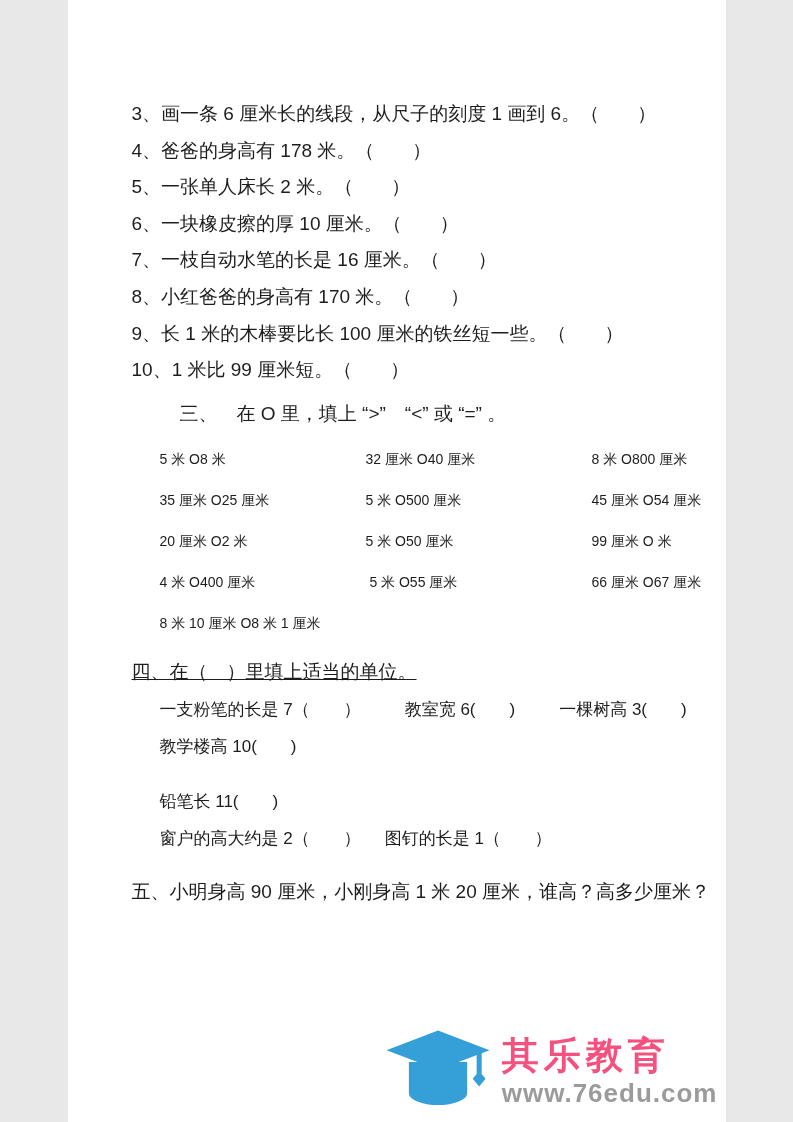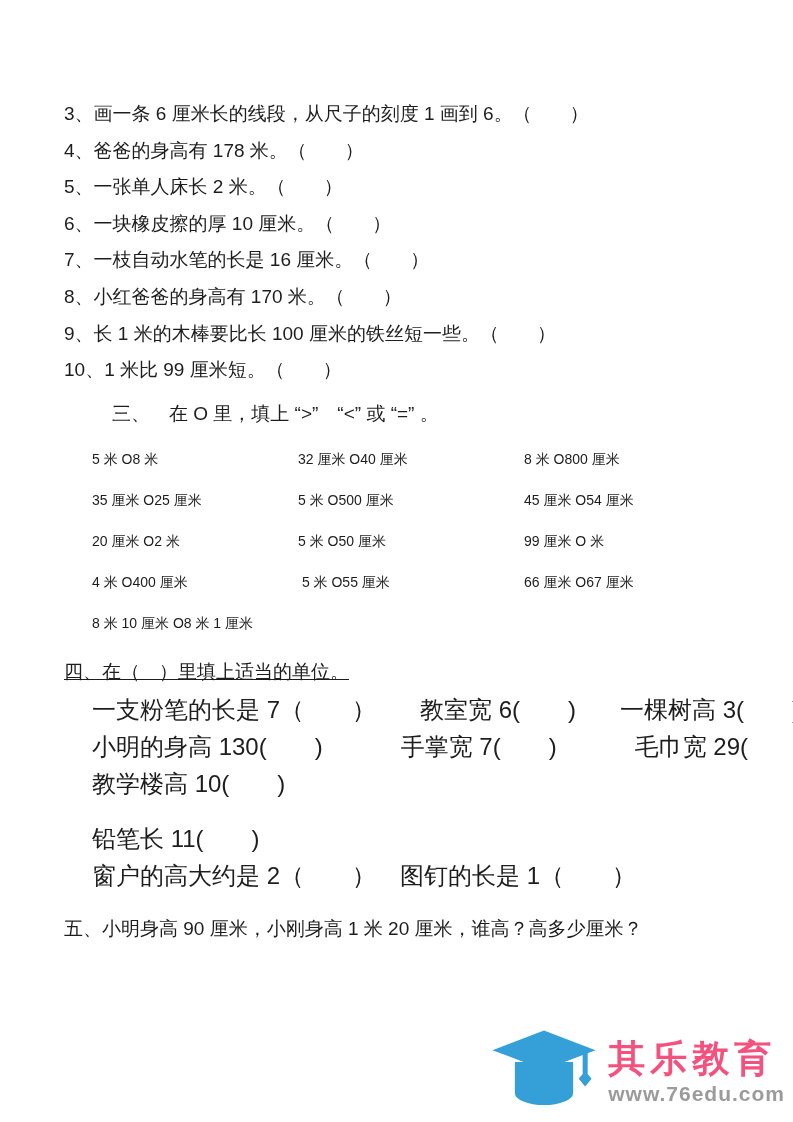--- a/index.html
+++ b/index.html
@@ -1,18 +1,18 @@
 <!DOCTYPE html>
 <html><head>
 <meta charset="utf-8">
 <style>
   html,body{margin:0;padding:0;background:#e8e8e8;}
   .page{
     position:relative;
-    width:793px;height:1122px;
+    width:658px;height:1122px;
     margin:0 auto;
     background:#ffffff;
     font-family:"Liberation Sans","DejaVu Sans",sans-serif;
     color:#1d1d1d;
     overflow:hidden;
   }
   .content{
     position:absolute;
     left:64px;top:96px;right:36px;
   }
@@ -34,21 +34,21 @@
     margin-top:7px;
     font-size:14px;
     line-height:41px;
   }
   .compare-cell{white-space:pre;}
   .compare-full{grid-column:1 / -1;}
   .sec4-heading{margin-top:10px;text-decoration:underline;}
   .unit-line{
     display:flex;
     padding-left:28px;
-    font-size:24px;
+    font-size:17px;
     line-height:37px;
   }
   .unit-line > span{white-space:pre;}
   .gap-a{gap:44px;}
   .gap-b{gap:78px;}
   .gap-c{gap:18px;flex-direction:column;}
   .gap-d{gap:24px;}
   .sec5-line{
     font-size:19px;
     line-height:37px;
@@ -69,21 +69,21 @@
     padding-right:4px;
   }
   .logo-brand{
     font-size:37px;
     font-weight:bold;
     letter-spacing:5px;
     line-height:1.1;
     white-space:nowrap;
   }
   .logo-url{
-    font-size:21px;
+    font-size:26px;
     font-weight:bold;
     letter-spacing:1px;
     line-height:1.1;
     margin-top:2px;
     white-space:nowrap;
   }
 </style>
 </head>
 <body>
 
@@ -121,25 +121,20 @@
       <div class="compare-cell compare-full">8 米 10 厘米 O8 米 1 厘米</div>
     </div>
 
     <div class="sec-heading sec4-heading">四、在（　）里填上适当的单位。</div>
 
     <div class="unit-line gap-a">
       <span>一支粉笔的长是 7（　　）</span>
       <span>教室宽 6(　　)</span>
       <span>一棵树高 3(　　)</span>
     </div>
-    <div class="unit-line gap-b">
-      <span>小明的身高 130(　　)</span>
-      <span>手掌宽 7(　　)</span>
-      <span>毛巾宽 29(　　)</span>
-    </div>
     <div class="unit-line gap-c">
       <span>教学楼高 10(　　)</span>
       <span>铅笔长 11(　　)</span>
     </div>
     <div class="unit-line gap-d">
       <span>窗户的高大约是 2（　　）</span>
       <span>图钉的长是 1（　　）</span>
     </div>
 
     <div class="sec5-line">五、小明身高 90 厘米，小刚身高 1 米 20 厘米，谁高？高多少厘米？</div>

